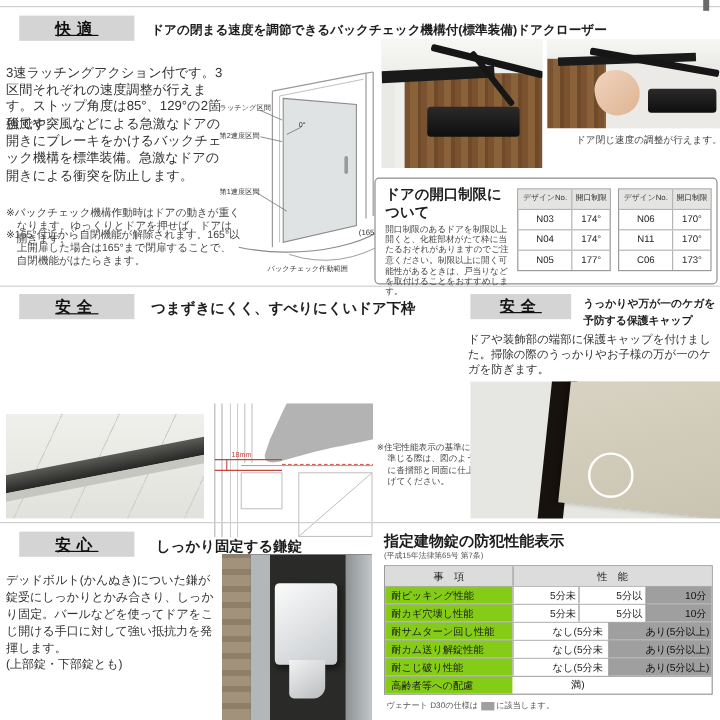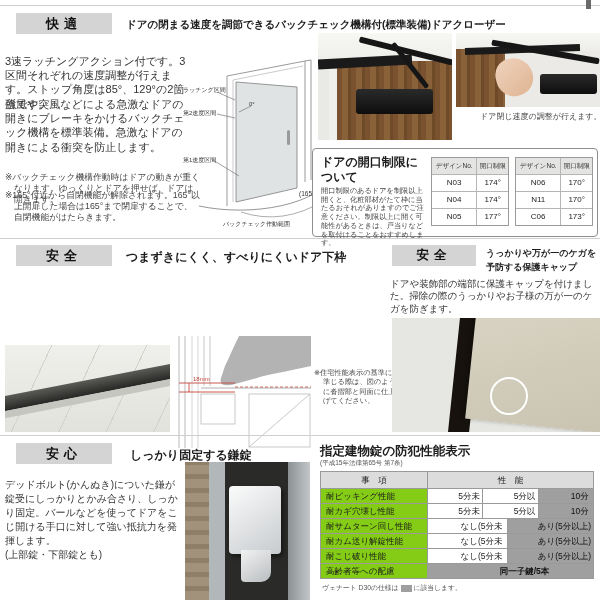--- a/index.html
+++ b/index.html
@@ -1,21 +1,21 @@
 <!DOCTYPE html>
 <html><head>
 <meta charset="utf-8">
 <style>
   html,body{margin:0;padding:0;background:#fff;}
   #page{position:relative;width:600px;height:600px;background:#ffffff;overflow:hidden;
         font-family:"Liberation Sans","DejaVu Sans",sans-serif;color:#222;}
   .abs{position:absolute;}
   .hr{position:absolute;left:0;width:600px;height:1px;background:#cfcfcf;}
   .badge{position:absolute;height:21px;background:#d4d4d4;color:#111;font-weight:bold;
-         font-size:13px;line-height:21px;text-align:center;letter-spacing:5px;}
+         font-size:13px;line-height:21px;text-align:center;letter-spacing:5px;text-decoration:underline;}
   .sec-head{position:absolute;font-weight:bold;color:#1d1d1d;}
   .body-txt{position:absolute;color:#333;}
   .note-txt{position:absolute;color:#444;padding-left:9px;text-indent:-9px;}
   
   .ol-box{position:absolute;left:312px;top:148px;width:286px;height:89px;
           border:1px solid #8f8f8f;border-radius:4px;box-sizing:border-box;background:#fff;}
   .olt{position:absolute;top:8px;border:1px solid #9a9a9a;font-size:8px;background:#fff;box-sizing:border-box;}
   .olt-row{display:flex;height:16px;line-height:16px;text-align:center;}
   .olt-row + .olt-row{border-top:1px solid #b5b5b5;}
   .olt-h{background:#e4e4e2;font-size:6.5px;color:#333;}
@@ -247,21 +247,20 @@
       <div class="st-c w48">なし(5分未満)</div>
       <div class="st-c w52 hl">あり(5分以上)</div>
     </div>
     <div class="strow">
       <div class="st-item">耐こじ破り性能</div>
       <div class="st-c w48">なし(5分未満)</div>
       <div class="st-c w52 hl">あり(5分以上)</div>
     </div>
     <div class="strow">
       <div class="st-item">高齢者等への配慮</div>
-      <div class="st-c f1 hl" style="font-weight:bold;">同一子鍵/5本</div>
     </div>
   </div>
 
   <div class="body-txt" style="left:322px;top:583px;font-size:6.8px;color:#555;">
     <span>ヴェナート D30の仕様は</span><span class="swatch"></span><span>に該当します。</span>
   </div>
 
 </div>
 
 </body></html>

